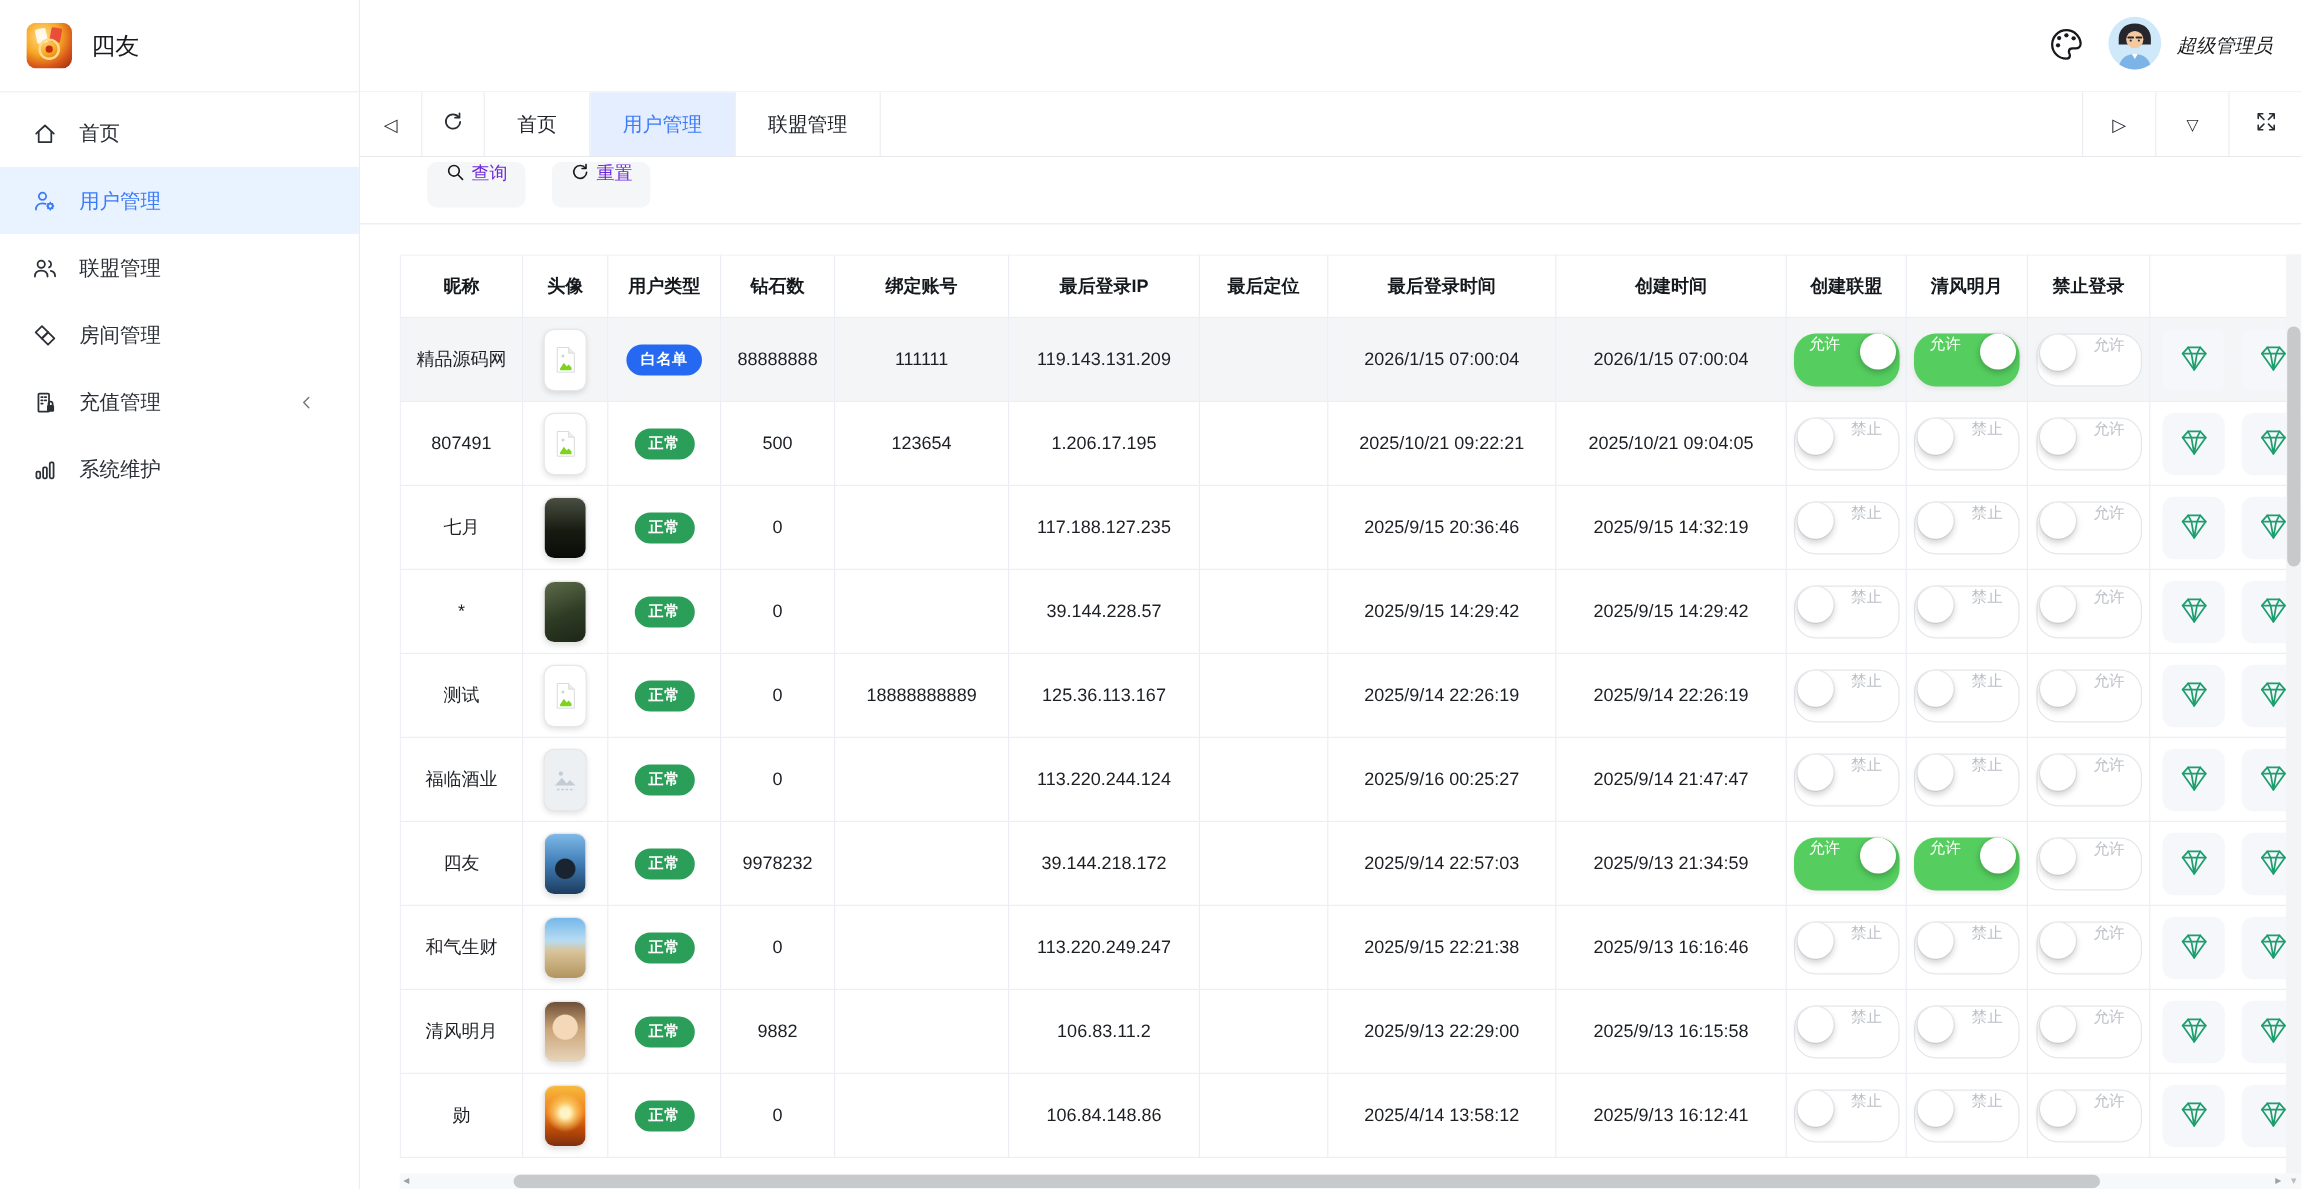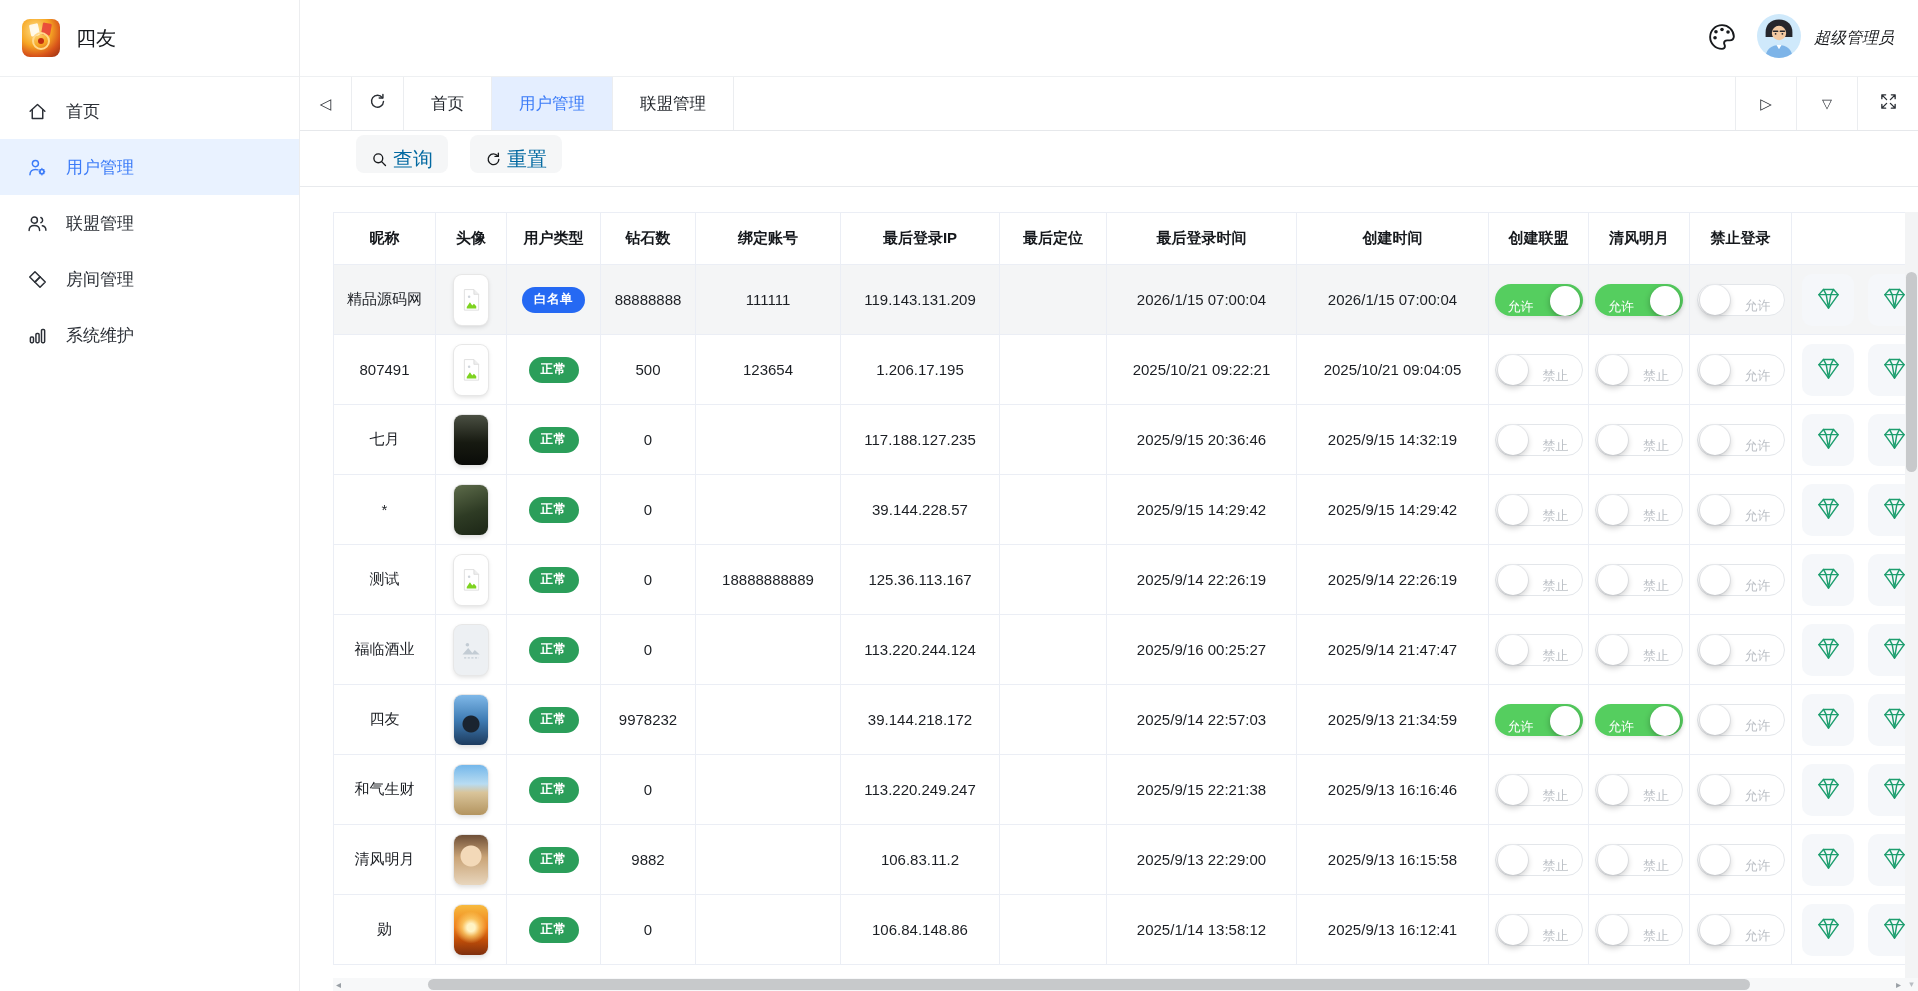--- a/index.html
+++ b/index.html
@@ -32,21 +32,21 @@
   .tb-btn { width:52px; display:flex; align-items:center; justify-content:center; border-right:1px solid #ebedf0; background:none; border-top:none; border-bottom:none; border-left:none; cursor:pointer; color:#2a2e34; font-size:16px; }
   .tb-btn svg { width:19px; height:19px; stroke:currentColor; fill:none; stroke-width:1.5; stroke-linecap:round; stroke-linejoin:round; }
   .tabbar .spacer { flex:1; }
   .tb-right { width:61px; border-right:none; border-left:1px solid #ebedf0; }
   .tab { display:flex; align-items:center; padding:0 27px; font-size:16.5px; color:#1f2329; border-right:1px solid #ebedf0; cursor:pointer; white-space:nowrap; }
   .tab.active { background:#e4eeff; color:#3b7bf8; }
 
   
   .content { position:relative; margin-left:300px; height:860px; background:#fff; }
   .toolbar { position:absolute; top:4px; left:56px; display:flex; gap:22px; }
-  .tool-btn { height:38px; padding:0 15px; background:#f5f6f7; border:none; border-radius:8px; display:flex; align-items:flex-end; gap:5px; font-size:20px; color:#0369a1; cursor:pointer; font-family:inherit; }
+  .tool-btn { height:38px; padding:0 15px; background:#f5f6f7; border:none; border-radius:8px; display:flex; align-items:flex-start; gap:5px; font-size:15px; color:#6d28d9; cursor:pointer; font-family:inherit; }
   .tool-btn svg { width:17px; height:17px; stroke:#17191c; fill:none; stroke-width:1.6; stroke-linecap:round; stroke-linejoin:round; }
   .panel-divider { position:absolute; top:55px; left:0; width:100%; border-top:1px solid #e8eaed; }
 
   .table-clip { position:absolute; top:81px; left:33px; width:1585px; height:766px; overflow:hidden; }
   table { border-collapse:collapse; table-layout:fixed; width:1667px; }
   th { height:52px; font-size:15px; font-weight:bold; color:#15181c; border:1px solid #ebeef5; background:#fff; text-align:center; }
   td { height:70px; border:1px solid #ebeef5; text-align:center; font-size:15px; color:#1c1f24; padding:0; background:#fff; }
   tr.highlighted td { background:#f4f5f6; }
 
   .avatar { width:34px; height:50px; border-radius:8px; margin:0 auto; background:#fff; box-shadow:0 0 0 1px #e7e7e7, 0 2px 5px rgba(0,0,0,.14); overflow:hidden; display:flex; align-items:center; justify-content:center; position:relative; }
@@ -55,21 +55,21 @@
   .avatar.photo-blue   { background:radial-gradient(circle at 50% 58%, #1a2430 0 8px, transparent 9px), linear-gradient(180deg,#7fb8e8 0%,#3f7cb4 50%,#1d3b5e 100%); }
   .avatar.photo-beach  { background:linear-gradient(180deg,#74b7ea 0%,#b8dcf2 38%,#d9c49a 55%,#b3945f 100%); }
   .avatar.photo-kid    { background:radial-gradient(circle at 50% 42%, #f3d9b8 0 10px, rgba(0,0,0,0) 11px), linear-gradient(180deg,#6e4f37 0%,#caa477 45%,#e8d6bd 100%); }
   .avatar.photo-sunset { background:radial-gradient(circle at 50% 45%, #fff3c4 0 4px, rgba(255,220,120,.65) 9px, rgba(255,200,90,0) 16px), linear-gradient(180deg,#f7ba3e 0%,#ef7e1b 45%,#c14e08 70%,#7e2f0e 100%); }
   .avatar.placeholder-light { background:#edf0f3; }
 
   .badge { display:inline-flex; align-items:center; justify-content:center; height:26px; padding:0 12px; border-radius:13px; color:#fff; font-size:12.5px; font-weight:bold; letter-spacing:.5px;text-align:center; }
   .badge.blue  { background:#2569f3; }
   .badge.green { background:#2b9e5a; }
 
-  .toggle { width:88px; height:32px; border-radius:18px; display:inline-flex; align-items:flex-end; position:relative; font-size:13px; cursor:pointer; vertical-align:middle; }
+  .toggle { width:88px; height:44px; border-radius:18px; display:inline-flex; align-items:flex-start; position:relative; font-size:13px; cursor:pointer; vertical-align:middle; }
   .toggle.on  { background:#55ce5f; color:#fff; justify-content:flex-start; padding-left:13px; box-shadow:0 2px 4px rgba(0,0,0,.08); }
   .toggle.on .knob  { position:absolute; right:3px; width:30px; height:30px; border-radius:50%; background:#fff; box-shadow:0 2px 6px rgba(0,0,0,.28); }
   .toggle.off { background:#fff; border:1px solid #e3e6ea; color:#bcc0c6; justify-content:flex-end; padding-right:13px; }
   .toggle.off .knob { position:absolute; left:2px; width:30px; height:30px; border-radius:50%; background:#fff; box-shadow:0 3px 6px rgba(0,0,0,.2), 0 0 0 1px #edeff2; }
 
   .actions { display:flex; align-items:center; }
   .gem-btn { width:52px; height:52px; border-radius:10px; background:#f5f7fa; border:none; display:inline-flex; align-items:center; justify-content:center; cursor:pointer; margin-left:10px; flex:0 0 auto; }
   .gem-btn.partial { margin-left:14px; }
   .gem-btn svg { width:27px; height:27px; stroke:#1d9e6e; fill:none; stroke-width:1.5; stroke-linecap:round; stroke-linejoin:round; }
 
@@ -145,20 +145,36 @@
   </div>
         <div class="side-item">
     <span class="icon">
             <svg viewBox="0 0 20 20">
               <path d="M7.6 2.6 12.6 7.6 7.6 12.6 2.6 7.6Z"></path>
               <path d="M12.4 7.4 17.4 12.4 12.4 17.4 7.4 12.4Z"></path>
             </svg>
           </span>
     <span class="side-label">房间管理</span>
 
+  </div>
+        <div class="side-item">
+    <span class="icon">
+            <svg viewBox="0 0 20 20">
+              <rect x="4.8" y="2.8" width="8.4" height="14.4" rx=".8"></rect>
+              <path d="M7 5.6h1.2M9.8 5.6H11M7 8.2h1.2M9.8 8.2H11M7 10.8h1.2"></path>
+              <rect x="11.6" y="12" width="5.6" height="5.2" rx="1" fill="currentColor" stroke="none"></rect>
+              <path d="M12.8 12v-1.2a1.6 1.6 0 0 1 3.2 0V12"></path>
+            </svg>
+          </span>
+    <span class="side-label">充值管理</span>
+    <span class="side-chevron">
+      <svg viewBox="0 0 12 14">
+              <path d="M8 2.4 3.4 7 8 11.6"></path>
+            </svg>
+    </span>
   </div>
         <div class="side-item">
     <span class="icon">
             <svg viewBox="0 0 20 20">
               <rect x="3.2" y="11.4" width="3" height="5.4" rx="1"></rect>
               <rect x="8.5" y="8" width="3" height="8.8" rx="1"></rect>
               <rect x="13.8" y="4.2" width="3" height="12.6" rx="1"></rect>
             </svg>
           </span>
     <span class="side-label">系统维护</span>
@@ -786,21 +802,21 @@
             <tr>
     <td>勋</td>
     <td>
                 <div class="avatar photo-sunset"></div>
               </td>
     <td><span class="badge green">正常</span></td>
     <td>0</td>
     <td></td>
     <td>106.84.148.86</td>
     <td></td>
-    <td>2025/1/14 13:58:12</td>
+    <td>2025/4/14 13:58:12</td>
     <td>2025/9/13 16:12:41</td>
     <td>
       <span class="toggle off">
                   <span class="t-label">禁止</span>
                   <span class="knob"></span>
                 </span>
     </td>
     <td>
       <span class="toggle off">
                   <span class="t-label">禁止</span>

